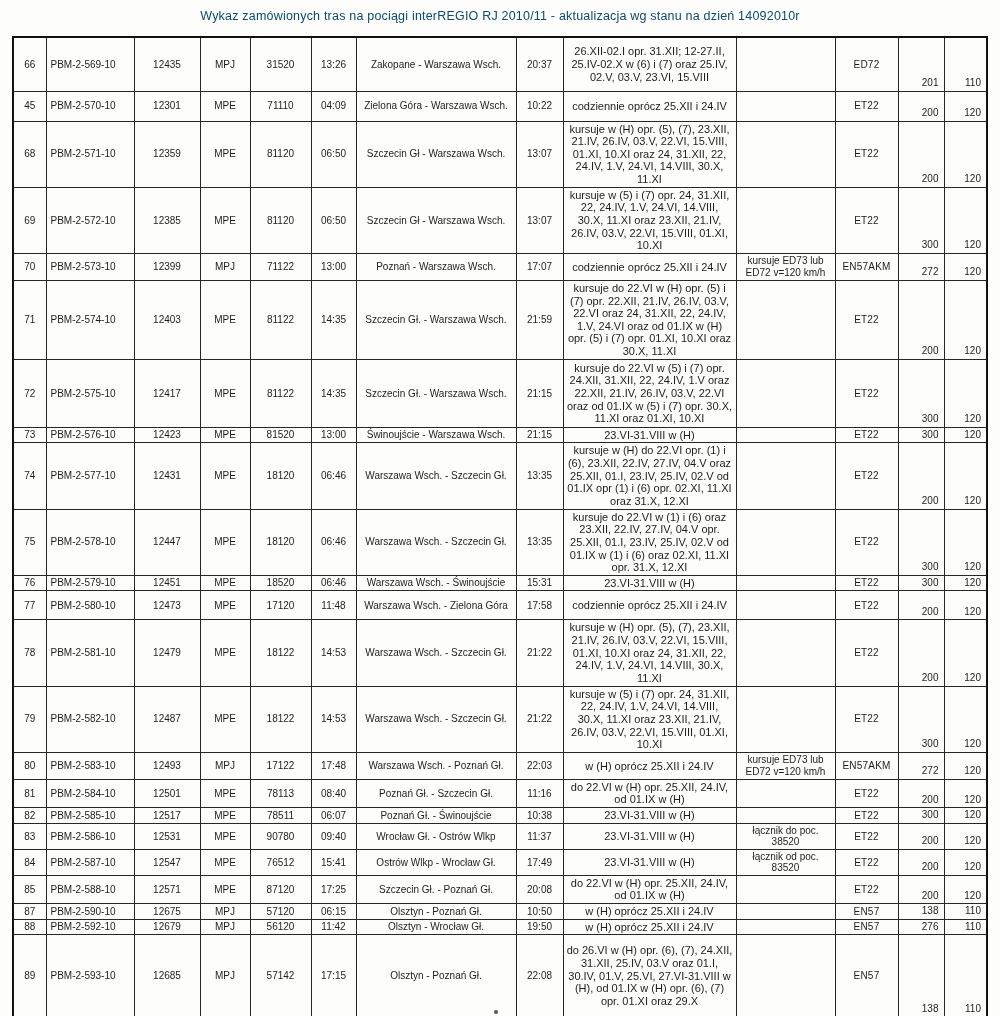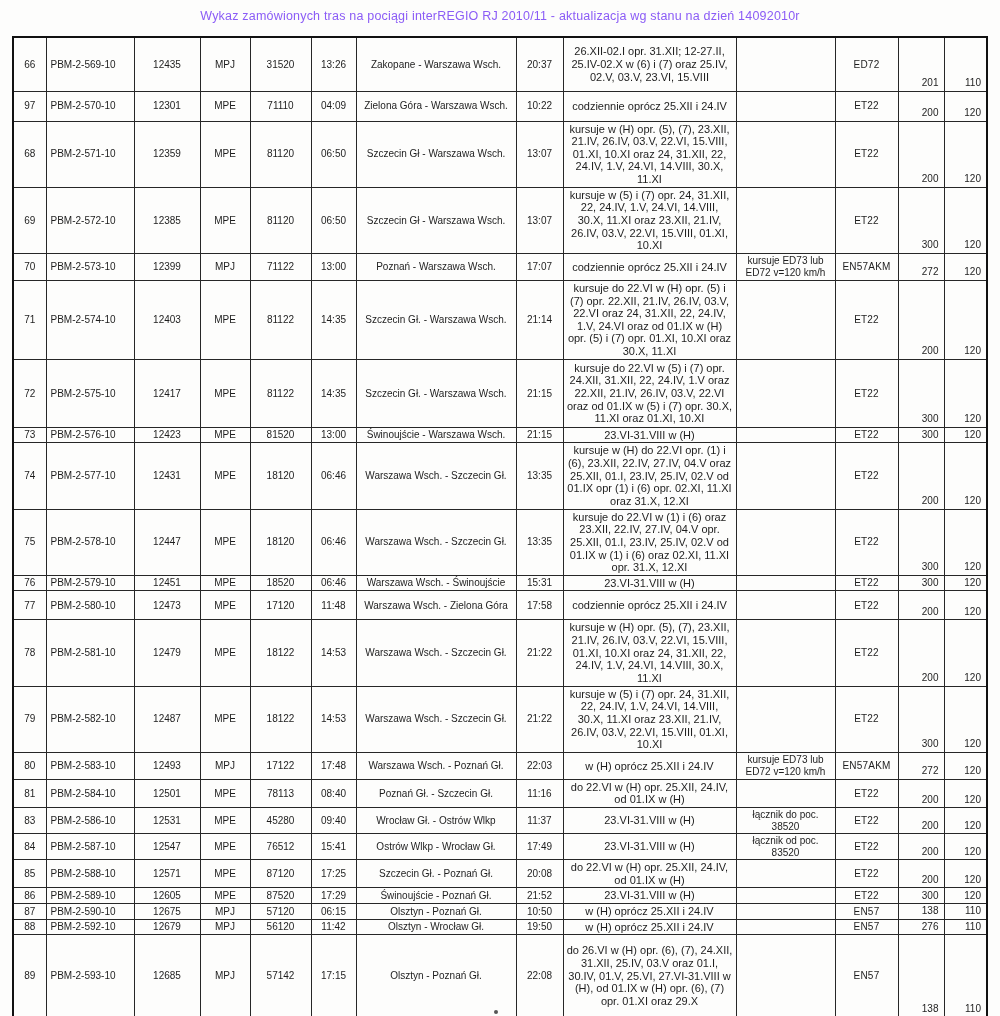--- a/index.html
+++ b/index.html
@@ -10,21 +10,21 @@
     color:#1c1c1c;
     position:relative;
     overflow:hidden;
   }
   .page-title{
     text-align:center;
     font-size:12.5px;
     font-weight:400;
     padding-top:9px;
     letter-spacing:.2px;
-    color:#8b5cf6;
+    color:#0c4a6e;
   }
   table.routes{
     border-collapse:collapse;
     table-layout:fixed;
     width:976px;
     margin:13px auto 0 auto;
     border:2px solid #111;
     font-size:10px;
   }
   td{
@@ -82,21 +82,21 @@
     <td class="c-dep">13:26</td>
     <td class="c-route">Zakopane - Warszawa Wsch.</td>
     <td class="c-arr">20:37</td>
     <td class="c-cal">26.XII-02.I opr. 31.XII; 12-27.II, 25.IV-02.X w (6) i (7) oraz 25.IV, 02.V, 03.V, 23.VI, 15.VIII</td>
     <td class="c-remark"></td>
     <td class="c-stock">ED72</td>
     <td class="c-v1">201</td>
     <td class="c-v2">110</td>
   </tr>
       <tr style="height: 30px;">
-    <td class="c-no">97</td>
+    <td class="c-no">45</td>
     <td class="c-order">PBM-2-570-10</td>
     <td class="c-num">12301</td>
     <td class="c-unit">MPE</td>
     <td class="c-train">71110</td>
     <td class="c-dep">04:09</td>
     <td class="c-route">Zielona Góra - Warszawa Wsch.</td>
     <td class="c-arr">10:22</td>
     <td class="c-cal">codziennie oprócz 25.XII i 24.IV</td>
     <td class="c-remark"></td>
     <td class="c-stock">ET22</td>
@@ -149,21 +149,21 @@
     <td class="c-v2">120</td>
   </tr>
       <tr style="height: 78px;">
     <td class="c-no">71</td>
     <td class="c-order">PBM-2-574-10</td>
     <td class="c-num">12403</td>
     <td class="c-unit">MPE</td>
     <td class="c-train">81122</td>
     <td class="c-dep">14:35</td>
     <td class="c-route">Szczecin Gł. - Warszawa Wsch.</td>
-    <td class="c-arr">21:14</td>
+    <td class="c-arr">21:59</td>
     <td class="c-cal">kursuje do 22.VI w (H) opr. (5) i (7) opr. 22.XII, 21.IV, 26.IV, 03.V, 22.VI oraz 24, 31.XII, 22, 24.IV, 1.V, 24.VI oraz od 01.IX w (H) opr. (5) i (7) opr. 01.XI, 10.XI oraz 30.X, 11.XI</td>
     <td class="c-remark"></td>
     <td class="c-stock">ET22</td>
     <td class="c-v1">200</td>
     <td class="c-v2">120</td>
   </tr>
       <tr style="height: 68px;">
     <td class="c-no">72</td>
     <td class="c-order">PBM-2-575-10</td>
     <td class="c-num">12417</td>
@@ -307,25 +307,40 @@
     <td class="c-dep">08:40</td>
     <td class="c-route">Poznań Gł. - Szczecin Gł.</td>
     <td class="c-arr">11:16</td>
     <td class="c-cal">do 22.VI w (H) opr. 25.XII, 24.IV, od 01.IX w (H)</td>
     <td class="c-remark"></td>
     <td class="c-stock">ET22</td>
     <td class="c-v1">200</td>
     <td class="c-v2">120</td>
   </tr>
       <tr style="height: 14px;">
+    <td class="c-no">82</td>
+    <td class="c-order">PBM-2-585-10</td>
+    <td class="c-num">12517</td>
+    <td class="c-unit">MPE</td>
+    <td class="c-train">78511</td>
+    <td class="c-dep">06:07</td>
+    <td class="c-route">Poznań Gł. - Świnoujście</td>
+    <td class="c-arr">10:38</td>
+    <td class="c-cal">23.VI-31.VIII w (H)</td>
+    <td class="c-remark"></td>
+    <td class="c-stock">ET22</td>
+    <td class="c-v1">300</td>
+    <td class="c-v2">120</td>
+  </tr>
+      <tr style="height: 14px;">
     <td class="c-no">83</td>
     <td class="c-order">PBM-2-586-10</td>
     <td class="c-num">12531</td>
     <td class="c-unit">MPE</td>
-    <td class="c-train">45280</td>
+    <td class="c-train">90780</td>
     <td class="c-dep">09:40</td>
     <td class="c-route">Wrocław Gł. - Ostrów Wlkp</td>
     <td class="c-arr">11:37</td>
     <td class="c-cal">23.VI-31.VIII w (H)</td>
     <td class="c-remark">łącznik do poc. 38520</td>
     <td class="c-stock">ET22</td>
     <td class="c-v1">200</td>
     <td class="c-v2">120</td>
   </tr>
       <tr style="height: 14px;">
@@ -352,35 +367,20 @@
     <td class="c-dep">17:25</td>
     <td class="c-route">Szczecin Gł. - Poznań Gł.</td>
     <td class="c-arr">20:08</td>
     <td class="c-cal">do 22.VI w (H) opr. 25.XII, 24.IV, od 01.IX w (H)</td>
     <td class="c-remark"></td>
     <td class="c-stock">ET22</td>
     <td class="c-v1">200</td>
     <td class="c-v2">120</td>
   </tr>
       <tr style="height: 14px;">
-    <td class="c-no">86</td>
-    <td class="c-order">PBM-2-589-10</td>
-    <td class="c-num">12605</td>
-    <td class="c-unit">MPE</td>
-    <td class="c-train">87520</td>
-    <td class="c-dep">17:29</td>
-    <td class="c-route">Świnoujście - Poznań Gł.</td>
-    <td class="c-arr">21:52</td>
-    <td class="c-cal">23.VI-31.VIII w (H)</td>
-    <td class="c-remark"></td>
-    <td class="c-stock">ET22</td>
-    <td class="c-v1">300</td>
-    <td class="c-v2">120</td>
-  </tr>
-      <tr style="height: 14px;">
     <td class="c-no">87</td>
     <td class="c-order">PBM-2-590-10</td>
     <td class="c-num">12675</td>
     <td class="c-unit">MPJ</td>
     <td class="c-train">57120</td>
     <td class="c-dep">06:15</td>
     <td class="c-route">Olsztyn - Poznań Gł.</td>
     <td class="c-arr">10:50</td>
     <td class="c-cal">w (H) oprócz 25.XII i 24.IV</td>
     <td class="c-remark"></td>

